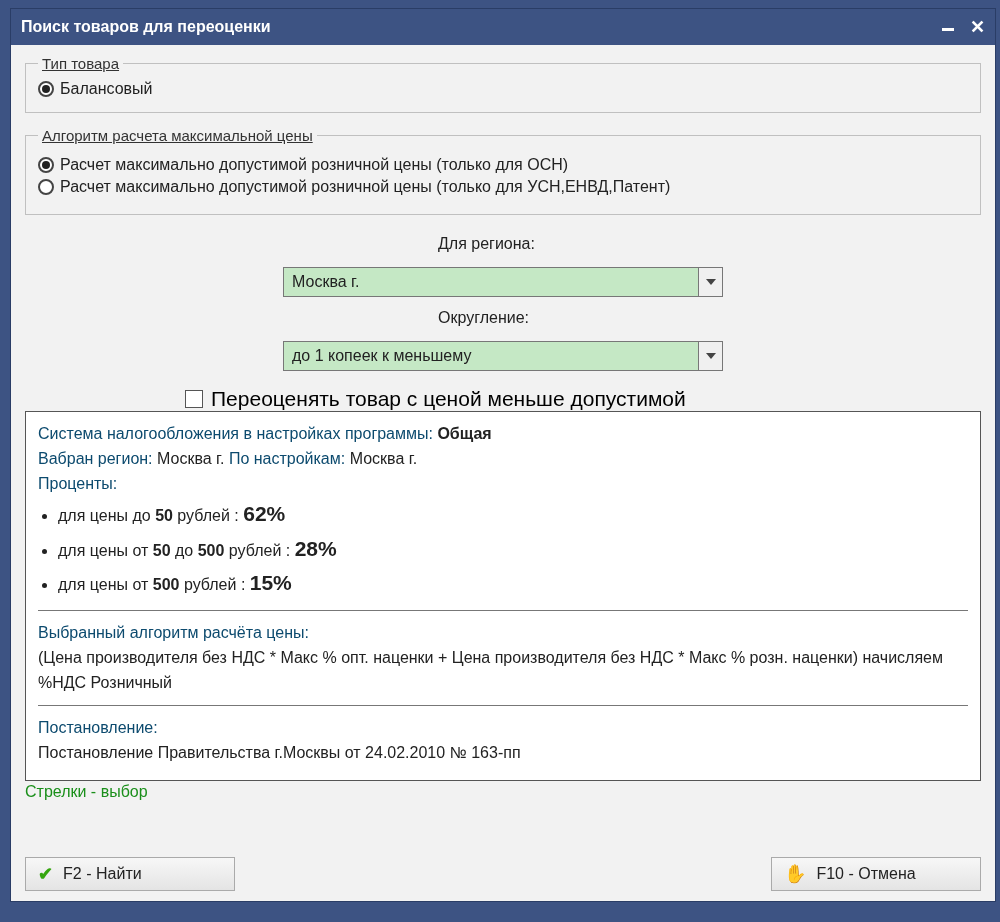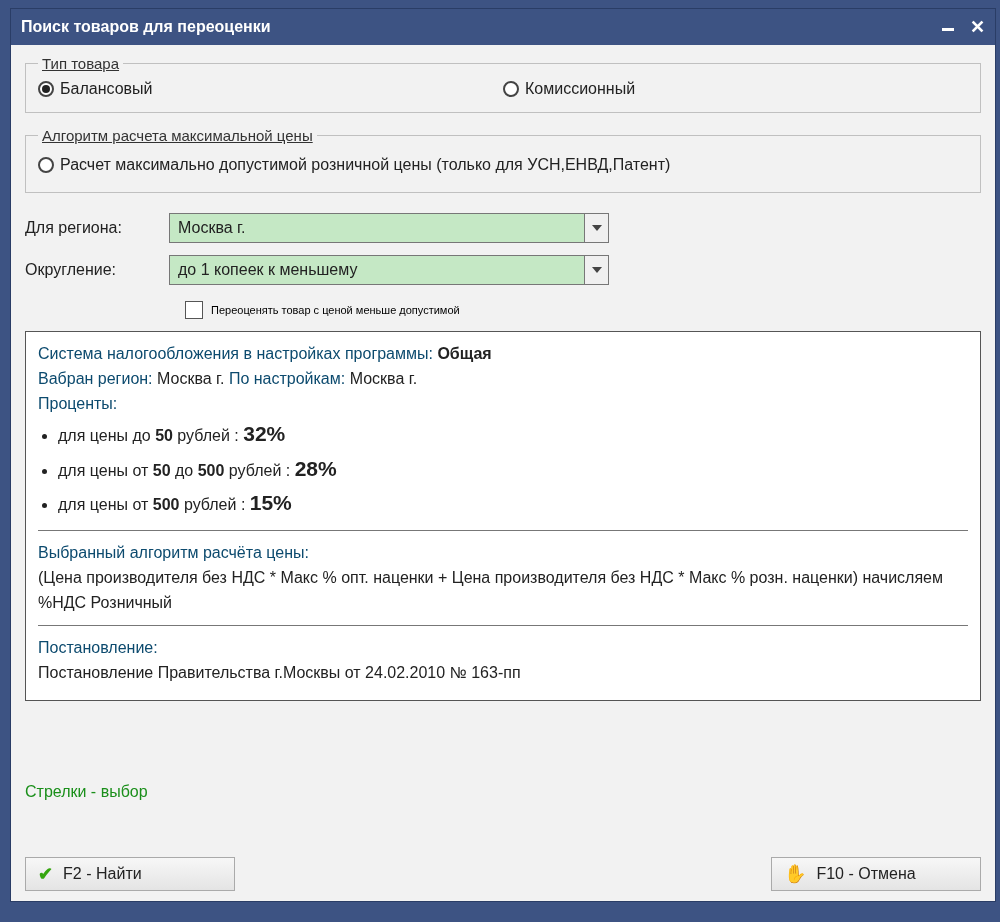--- a/index.html
+++ b/index.html
@@ -103,20 +103,21 @@
     content: "";
     width: 8px; height: 8px;
     background: #222;
     border-radius: 50%;
   }
   .form-row {
     display: flex;
     align-items: center;
     gap: 14px;
     margin: 6px 0;
+    flex-direction: column;
   }
   .form-label {
     width: 130px;
     font-size: 16px;
     color: #222;
   }
   .combo {
     width: 440px;
     height: 30px;
     border: 1px solid #777;
@@ -139,22 +140,22 @@
   .chevron-down {
     width: 0; height: 0;
     border-left: 5px solid transparent;
     border-right: 5px solid transparent;
     border-top: 6px solid #444;
   }
   .check-row {
     display: flex;
     align-items: center;
     gap: 8px;
-    margin: 10px 0 12px 160px;
-    font-size: 11px;
+    margin: 10px 0 0 160px;
+    font-size: 21px;
   }
   .checkbox {
     width: 18px; height: 18px;
     border: 1px solid #555;
     background: #fff;
   }
   .info-box {
     border: 1px solid #555;
     background: #fff;
     padding: 10px 12px 14px 12px;
@@ -226,32 +227,30 @@
 
       <fieldset class="group">
         <legend>Тип товара</legend>
         <div class="radio-row">
           <div class="radio-col">
             <div class="radio-item">
               <span class="radio checked"></span>
               <span>Балансовый</span>
             </div>
           </div>
-          <div class="radio-col">
-            <div class="radio-item">
-              <span class="radio"></span>
-              <span>Комиссионный</span>
-            </div>
-          </div>
         </div>
       </fieldset>
 
       <fieldset class="group">
         <legend>Алгоритм расчета максимальной цены</legend>
         <div class="radio-stack">
+          <div class="radio-item">
+            <span class="radio checked"></span>
+            <span>Расчет максимально допустимой розничной цены (только для ОСН)</span>
+          </div>
           <div class="radio-item">
             <span class="radio"></span>
             <span>Расчет максимально допустимой розничной цены (только для УСН,ЕНВД,Патент)</span>
           </div>
         </div>
       </fieldset>
 
       <div class="form-row">
         <span class="form-label">Для региона:</span>
         <div class="combo">
@@ -288,21 +287,21 @@
           <span> </span>
           <span>Москва г.</span>
           <span> </span>
           <span class="blue">По настройкам:</span>
           <span> </span>
           <span>Москва г.</span>
         </div>
         <div class="blue">Проценты:</div>
         <ul>
           <li>
-            <span>для цены до </span><span class="bold">50</span><span> рублей : </span><span class="big">32%</span>
+            <span>для цены до </span><span class="bold">50</span><span> рублей : </span><span class="big">62%</span>
           </li>
           <li>
             <span>для цены от </span><span class="bold">50</span><span> до </span><span class="bold">500</span><span> рублей : </span><span class="big">28%</span>
           </li>
           <li>
             <span>для цены от </span><span class="bold">500</span><span> рублей : </span><span class="big">15%</span>
           </li>
         </ul>
         <hr>
         <div class="blue">Выбранный алгоритм расчёта цены:</div>

